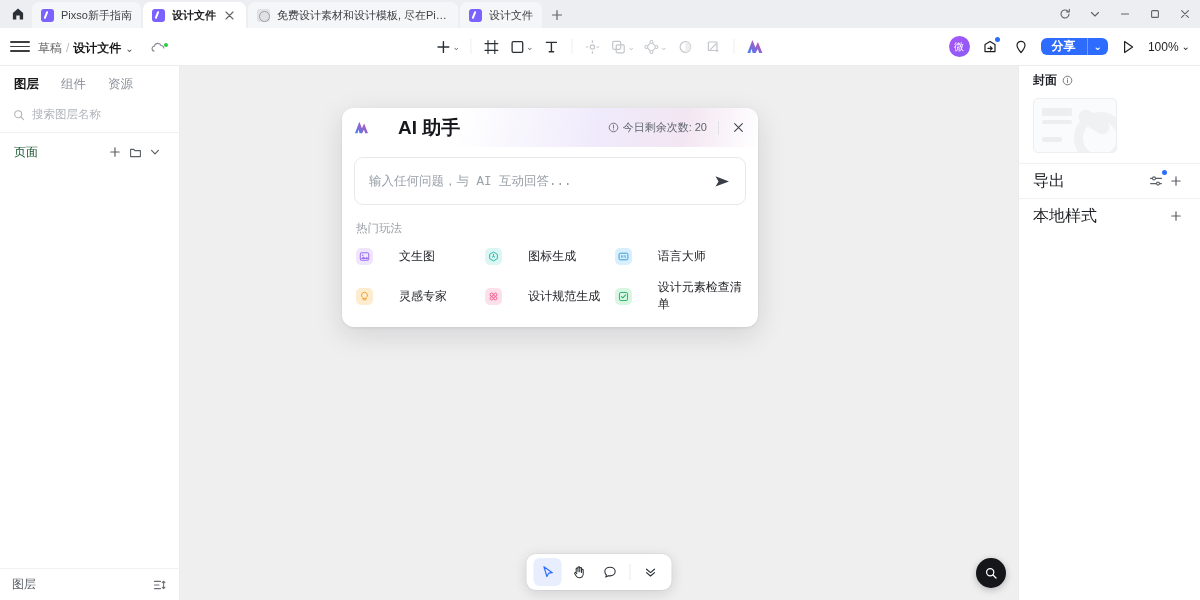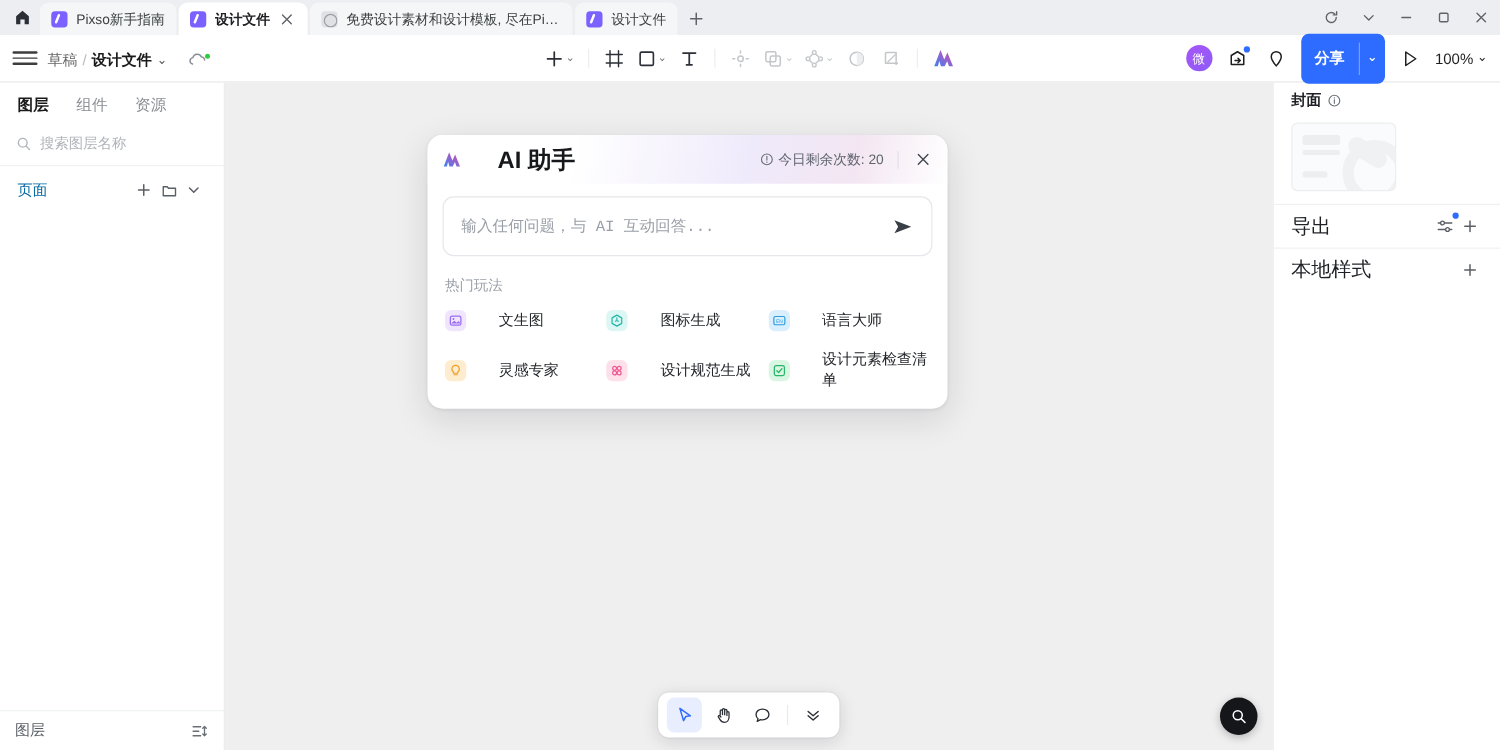--- a/index.html
+++ b/index.html
@@ -68,36 +68,36 @@
 
   .tb-right { position: absolute; right: 10px; display: flex; align-items: center; gap: 9px; }
   .avatar {
     width: 21px; height: 21px; border-radius: 50%;
     background: linear-gradient(135deg,#a855f7,#8b5cf6);
     color: #fff; font-size: 10px; display: flex; align-items: center; justify-content: center;
   }
   .icon-btn { width: 22px; height: 22px; display: flex; align-items: center; justify-content: center; position: relative; color: #1f1f1f; }
   .badge-dot { position: absolute; right: 1px; top: 1px; width: 5px; height: 5px; border-radius: 50%; background: #2d6cff; }
   .share-btn {
-    height: 40px; background: #2d6cff; color: #fff; border-radius: 6px;
+    height: 17px; background: #2d6cff; color: #fff; border-radius: 6px;
     display: flex; align-items: center; font-size: 12px; font-weight: bold; overflow: hidden;
   }
   .share-btn .lbl { padding: 0 11px; }
   .share-btn .chev { padding: 0 6px; border-left: 1px solid rgba(255,255,255,.34); height: 26px; display: flex; align-items: center; }
   .zoom-ctl { display: flex; align-items: center; gap: 3px; font-size: 12px; color: #1f1f1f; }
 
   
   .body { flex: 1; display: flex; min-height: 0; }
 
   
   .leftpanel { width: 180px; background: #fff; border-right: 1px solid #ebecee; display: flex; flex-direction: column; flex: 0 0 180px; }
   .lp-tabs { display: flex; gap: 22px; padding: 10px 14px 8px; font-size: 12.5px; color: #8a8f96; }
   .lp-tabs .t.active { color: #1a1a1a; font-weight: bold; }
   .lp-search { display: flex; align-items: center; gap: 7px; padding: 6px 13px 10px; font-size: 11.5px; color: #b0b4ba; border-bottom: 1px solid #f0f1f3; }
-  .lp-section { display: flex; align-items: center; padding: 9px 14px 7px 14px; font-size: 12px; color: #0369a1; }
+  .lp-section { display: flex; align-items: center; padding: 9px 14px 7px 14px; font-size: 12px; color: #14532d; }
   .lp-section .sp { flex: 1; }
   .lp-section .act { width: 20px; height: 20px; display: flex; align-items: center; justify-content: center; color: #6a6f76; }
   .page-item {
     margin: 1px 6px; height: 24px; display: flex; align-items: center; gap: 7px;
     padding: 0 8px; border-radius: 5px; background: #eef0f2; font-size: 12px; color: #1f1f1f;
   }
   .lp-spacer { flex: 1; }
   .lp-foot { border-top: 1px solid #f0f1f3; height: 32px; display: flex; align-items: center; padding: 0 12px; font-size: 12px; color: #5a5f66; }
   .lp-foot .sp { flex: 1; }
 

